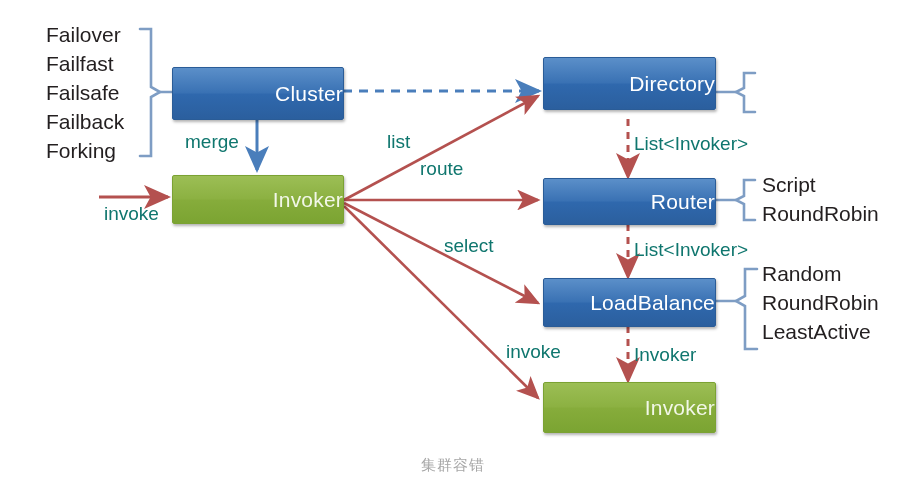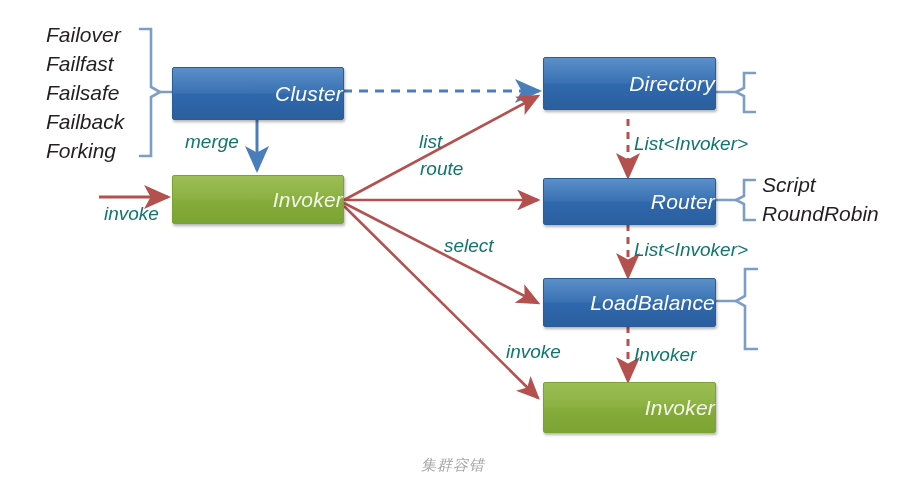--- a/index.html
+++ b/index.html
@@ -7,21 +7,20 @@
     padding: 0;
     background: #ffffff;
   }
   #canvas {
     position: relative;
     width: 911px;
     height: 500px;
     background: #ffffff;
     font-family: "Liberation Sans", sans-serif;
     overflow: hidden;
-    font-style: italic;
   }
   svg#wires {
     position: absolute;
     left: 0; top: 0;
     width: 911px; height: 500px;
     pointer-events: none;
   }
   .node {
     position: absolute;
     display: flex;
@@ -130,20 +129,25 @@
     <div>Failback</div>
     <div>Forking</div>
   </div>
 
 
   <div class="side-list" style="left:762px; top:170px;">
     <div>Script</div>
     <div>RoundRobin</div>
   </div>
 
+  <div class="side-list" style="left:762px; top:259px;">
+    <div>Random</div>
+    <div>RoundRobin</div>
+    <div>LeastActive</div>
+  </div>
 
   <div class="node blue" style="left:172px; top:67px; width:170px; height:51px;">
     <span>Cluster</span>
   </div>
 
   <div class="node green" style="left:172px; top:175px; width:170px; height:47px;">
     <span>Invoker</span>
   </div>
 
   <div class="node blue" style="left:543px; top:57px; width:171px; height:51px;">
@@ -157,21 +161,21 @@
   <div class="node blue" style="left:543px; top:278px; width:171px; height:47px;">
     <span>LoadBalance</span>
   </div>
 
   <div class="node green" style="left:543px; top:382px; width:171px; height:49px;">
     <span>Invoker</span>
   </div>
 
   <div class="edge-label" style="left:185px; top:131px;">merge</div>
   <div class="edge-label" style="left:104px; top:203px;">invoke</div>
-  <div class="edge-label" style="left:387px; top:131px;margin-left:32px;">list</div>
+  <div class="edge-label" style="left:387px; top:131px;">list</div>
   <div class="edge-label" style="left:420px; top:158px;">route</div>
   <div class="edge-label" style="left:444px; top:235px;">select</div>
   <div class="edge-label" style="left:506px; top:341px;">invoke</div>
   <div class="edge-label" style="left:634px; top:133px;">List&lt;Invoker&gt;</div>
   <div class="edge-label" style="left:634px; top:239px;">List&lt;Invoker&gt;</div>
   <div class="edge-label" style="left:634px; top:344px;">Invoker</div>
 
   <div class="caption" style="left:421px; top:456px;">集群容错</div>
 
 </div>

